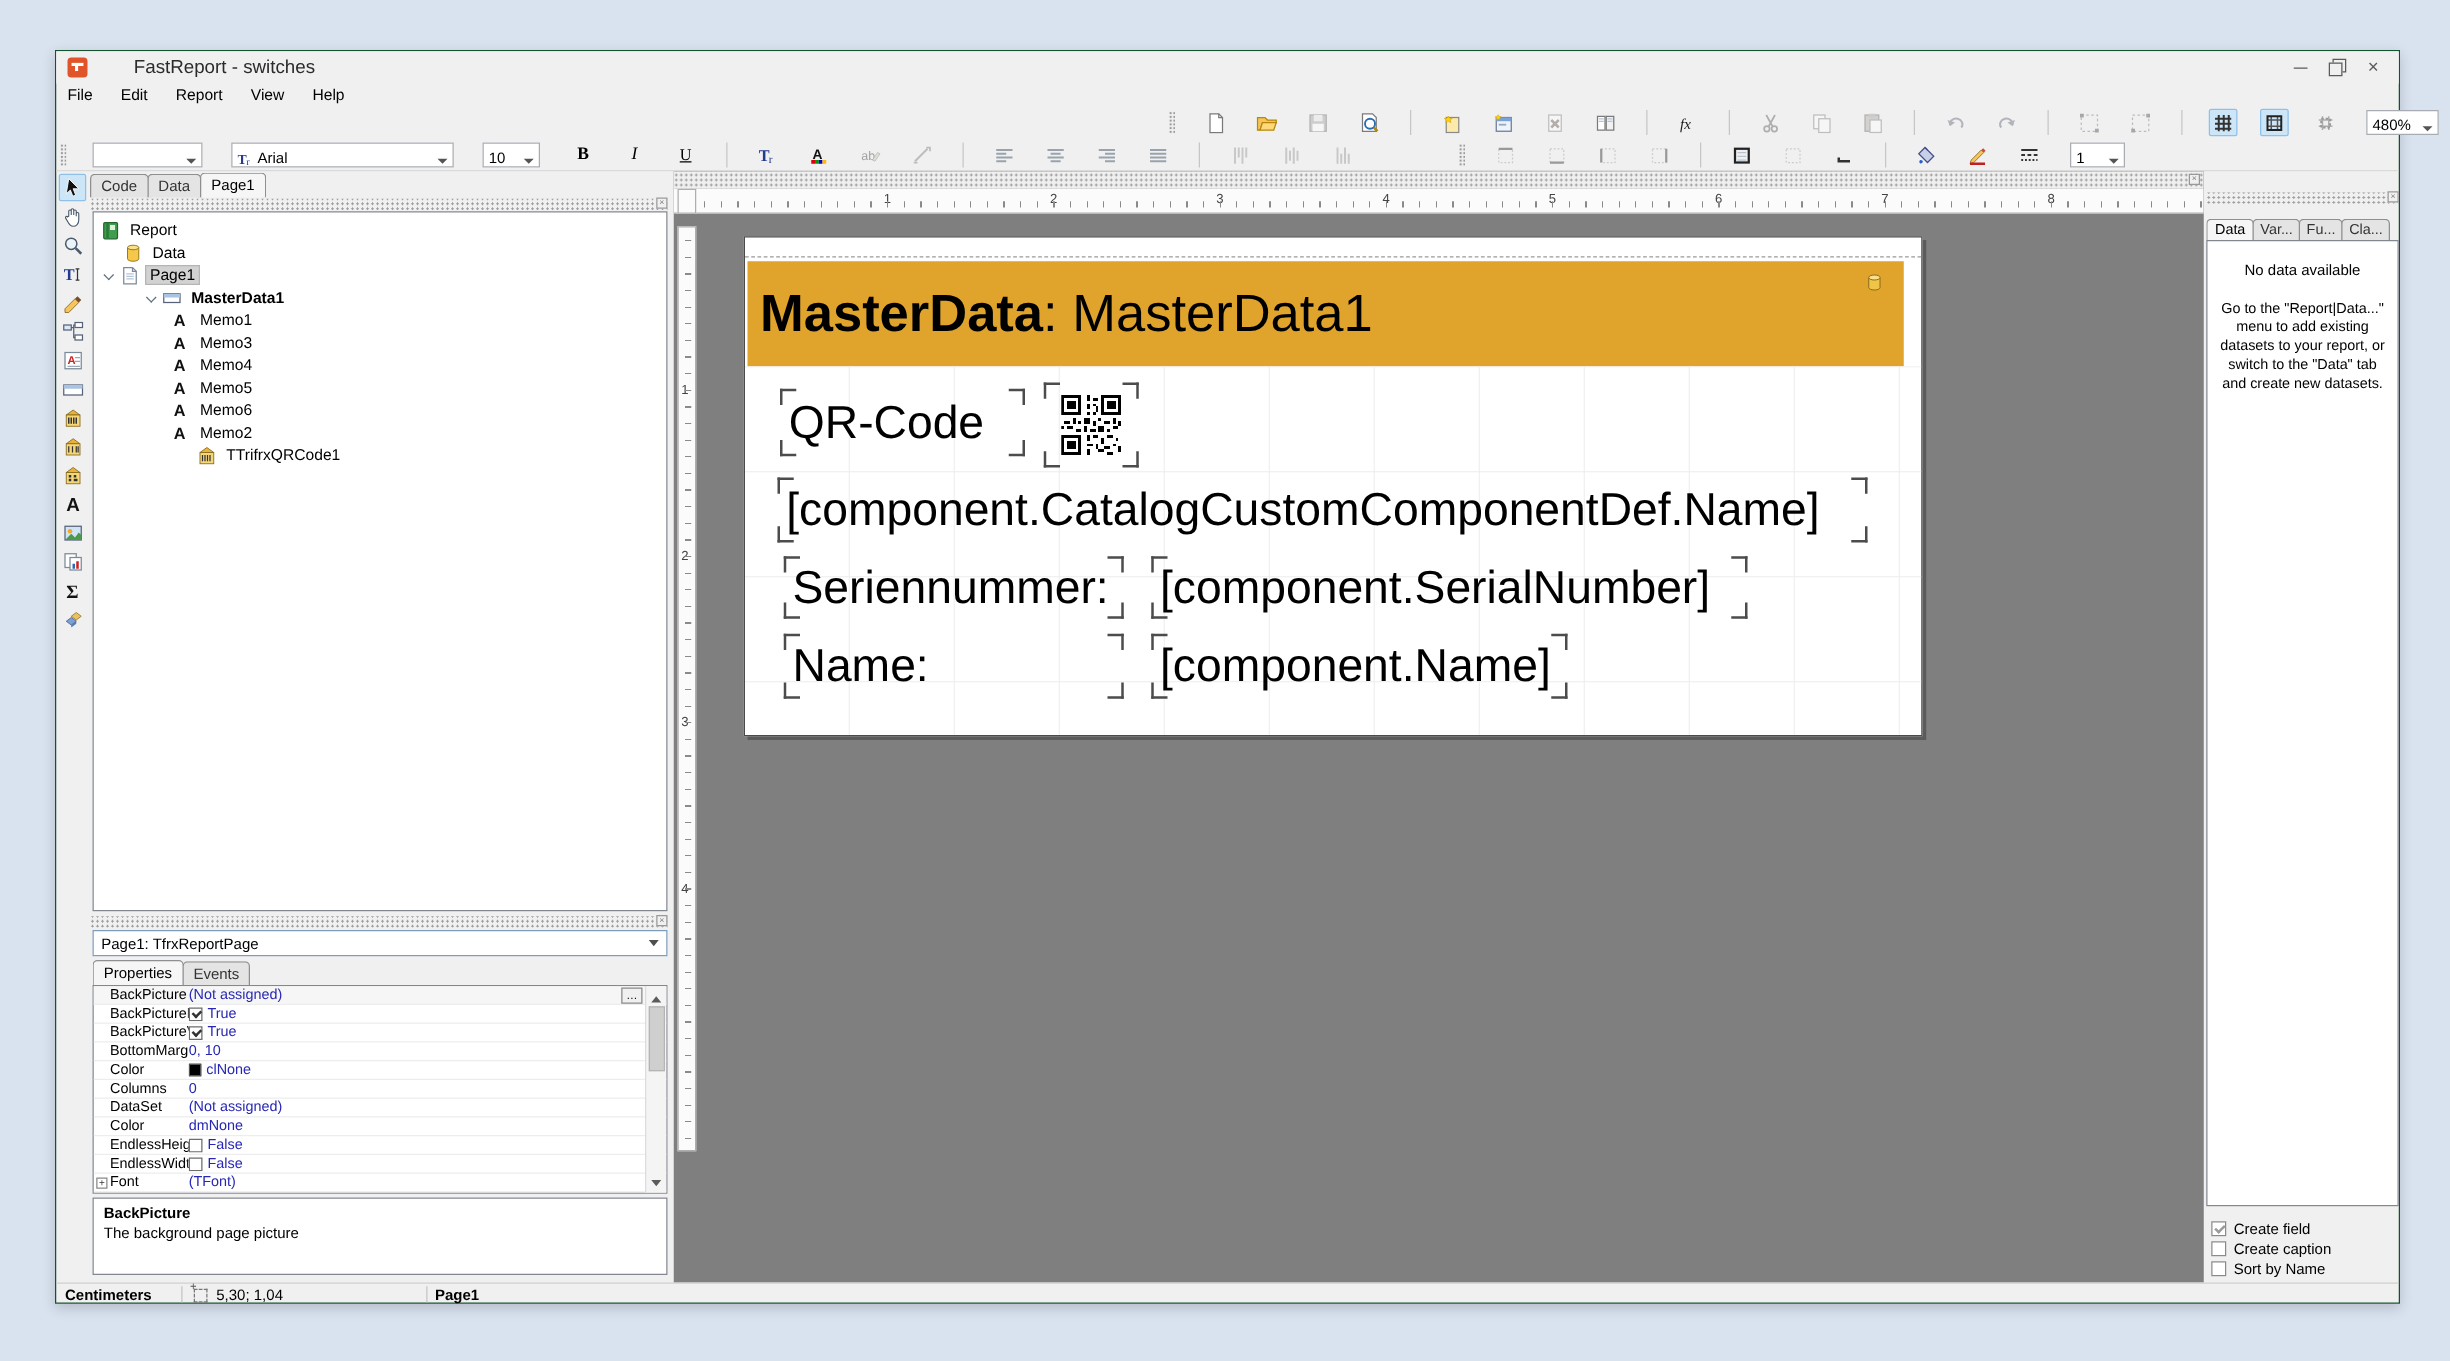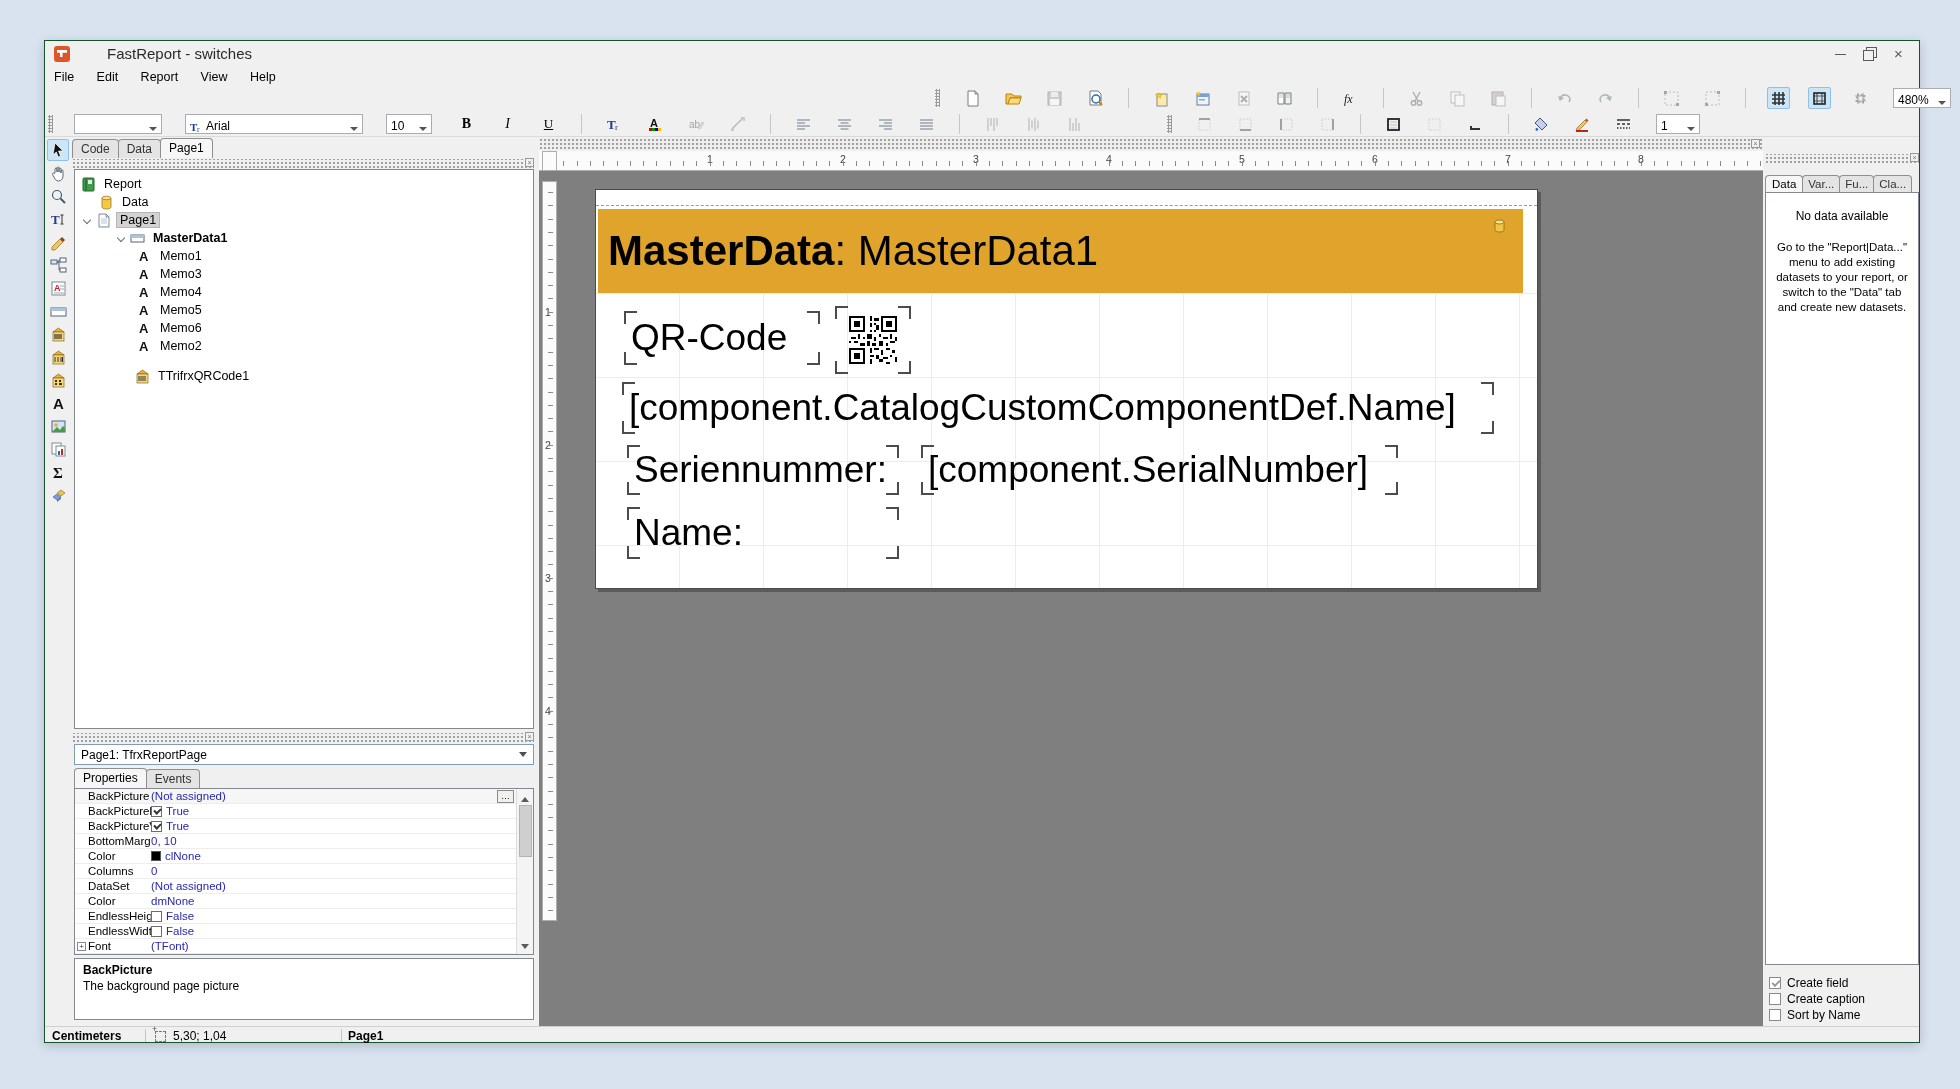--- a/index.html
+++ b/index.html
@@ -646,21 +646,21 @@
             <text x="2" y="12" font-size="13" font-weight="bold" fill="#111">A</text>
           </svg>
         <span class="tlabel">Memo6</span>
       </div>
       <div class="trow" style="padding-left:62px;">
         <svg class="ticon" viewBox="0 0 15 15">
             <text x="2" y="12" font-size="13" font-weight="bold" fill="#111">A</text>
           </svg>
         <span class="tlabel">Memo2</span>
       </div>
-      <div class="trow" style="padding-left:60px;margin-top:12px;">
+      <div class="trow" style="padding-left:83px;">
         <svg class="ticon" viewBox="0 0 15 15">
             <path d="M2 5l5.5-4L13 5z" fill="#e8b33a" stroke="#8a6a1a" stroke-width=".7"></path>
             <rect x="2" y="5" width="11" height="9" fill="#f5d77a" stroke="#8a6a1a" stroke-width=".7"></rect>
             <path d="M4 7v5M6 7v5M8 7v5M10 7v5" stroke="#333"></path>
           </svg>
         <span class="tlabel">TTrifrxQRCode1</span>
       </div>
     </div>
   </div>
 
@@ -836,20 +836,27 @@
         <span>[component.SerialNumber]</span>
       </div>
 
       <div class="memo" style="left:31px; top:317px; width:272px; height:52px;">
         <i class="tl"></i>
           <i class="tr"></i>
           <i class="bl"></i>
           <i class="br"></i>
         <span>Name:</span>
       </div>
+      <div class="memo" style="left:325px; top:317px; width:333px; height:52px;">
+        <i class="tl"></i>
+          <i class="tr"></i>
+          <i class="bl"></i>
+          <i class="br"></i>
+        <span>[component.Name]</span>
+      </div>
     </div>
   </div>
 
   <div class="griprow" style="left:1720px; top:113px; width:154px;">
     <span class="gripicon">×</span>
   </div>
   <div class="rp-tabs">
     <span class="tab active" style="font-size:11.5px;padding:2px 6px;">Data</span>
     <span class="tab" style="font-size:11.5px;padding:2px 5px;">Var...</span>
     <span class="tab" style="font-size:11.5px;padding:2px 5px;text-align:right;">Fu...</span>

